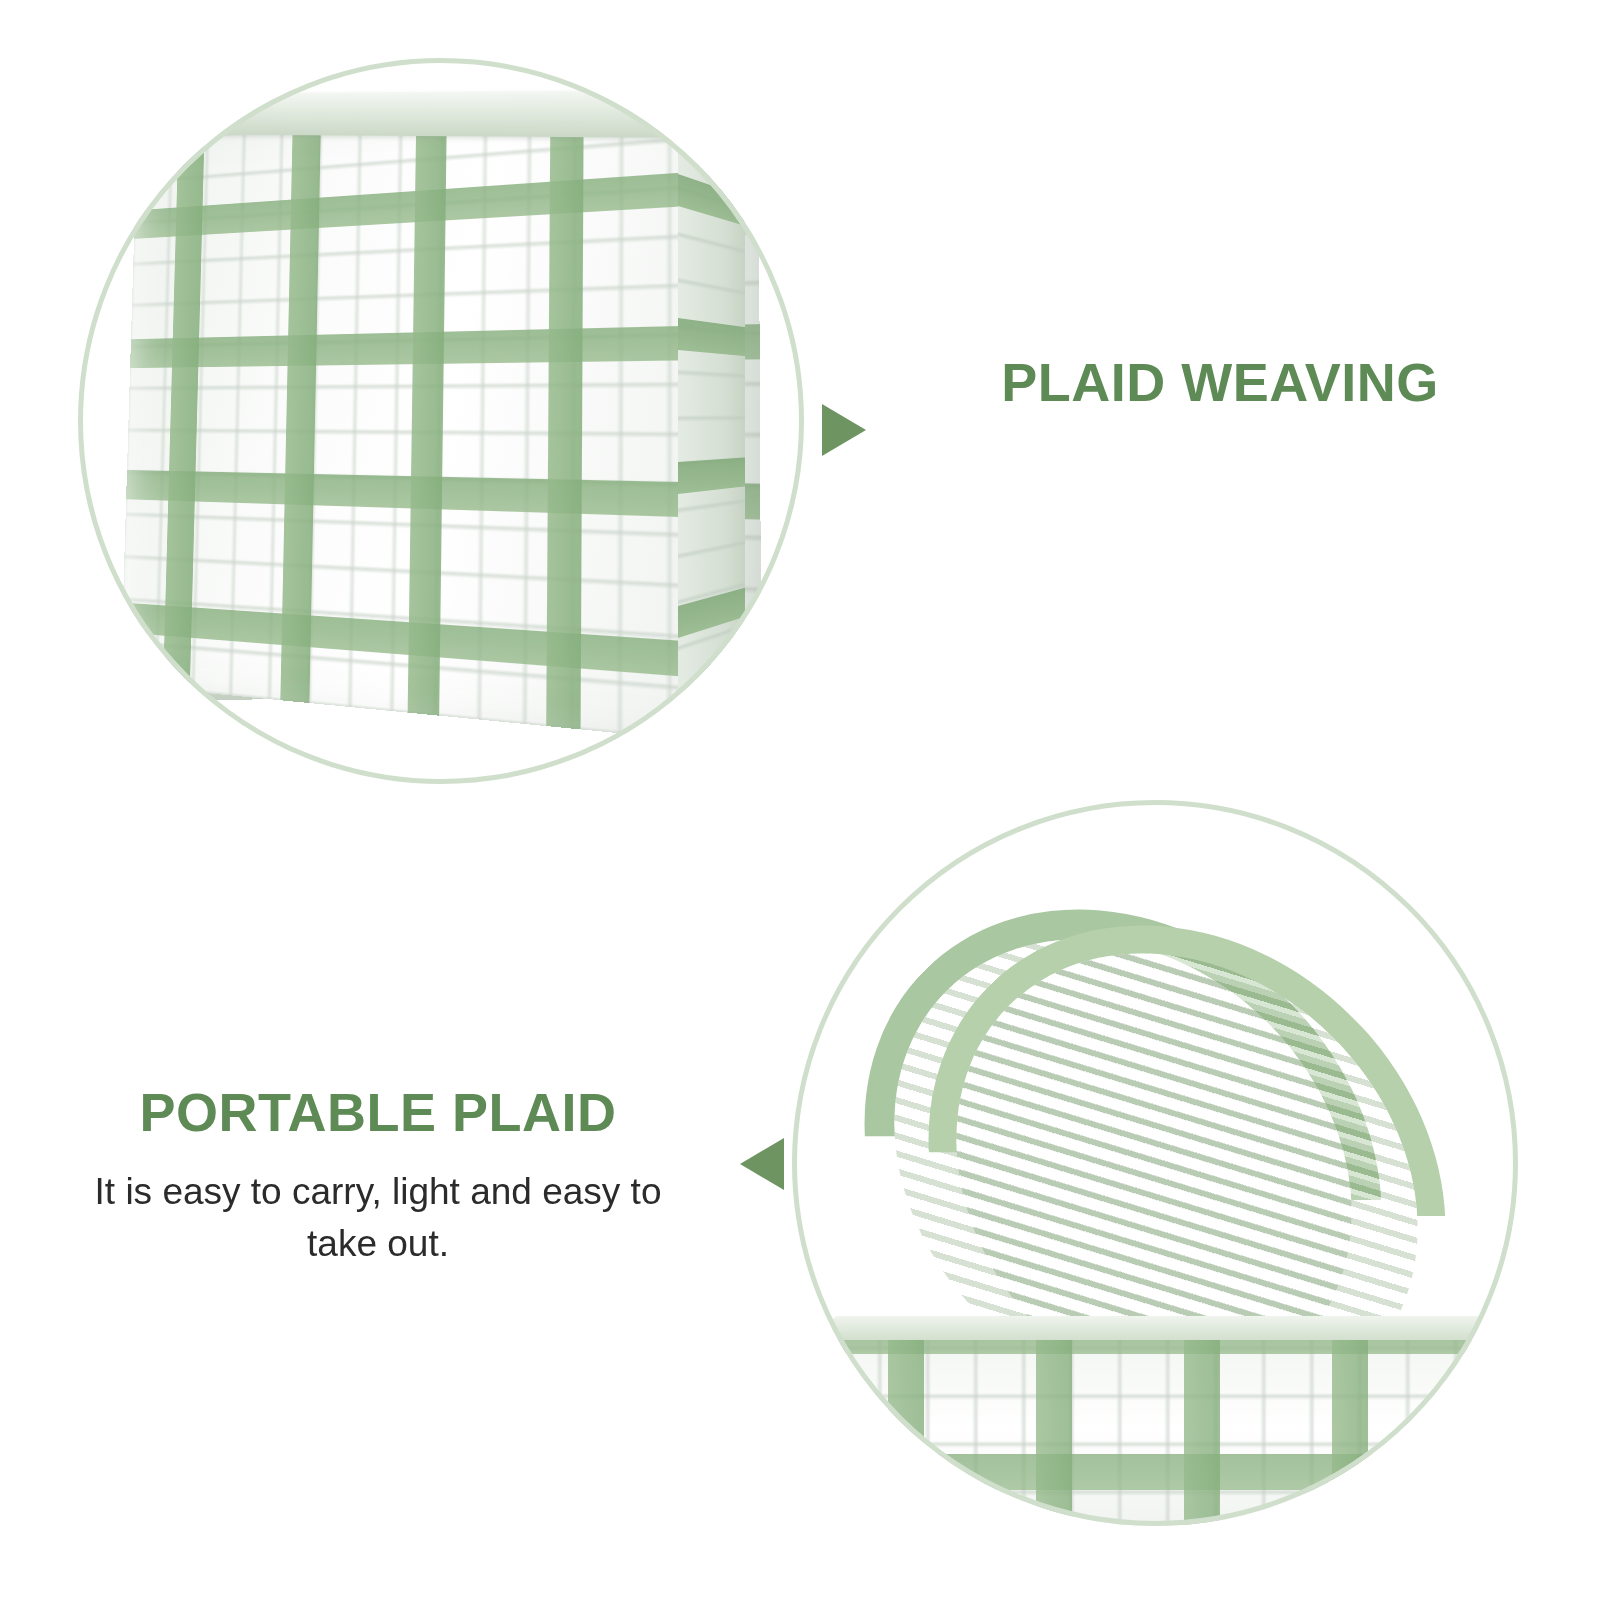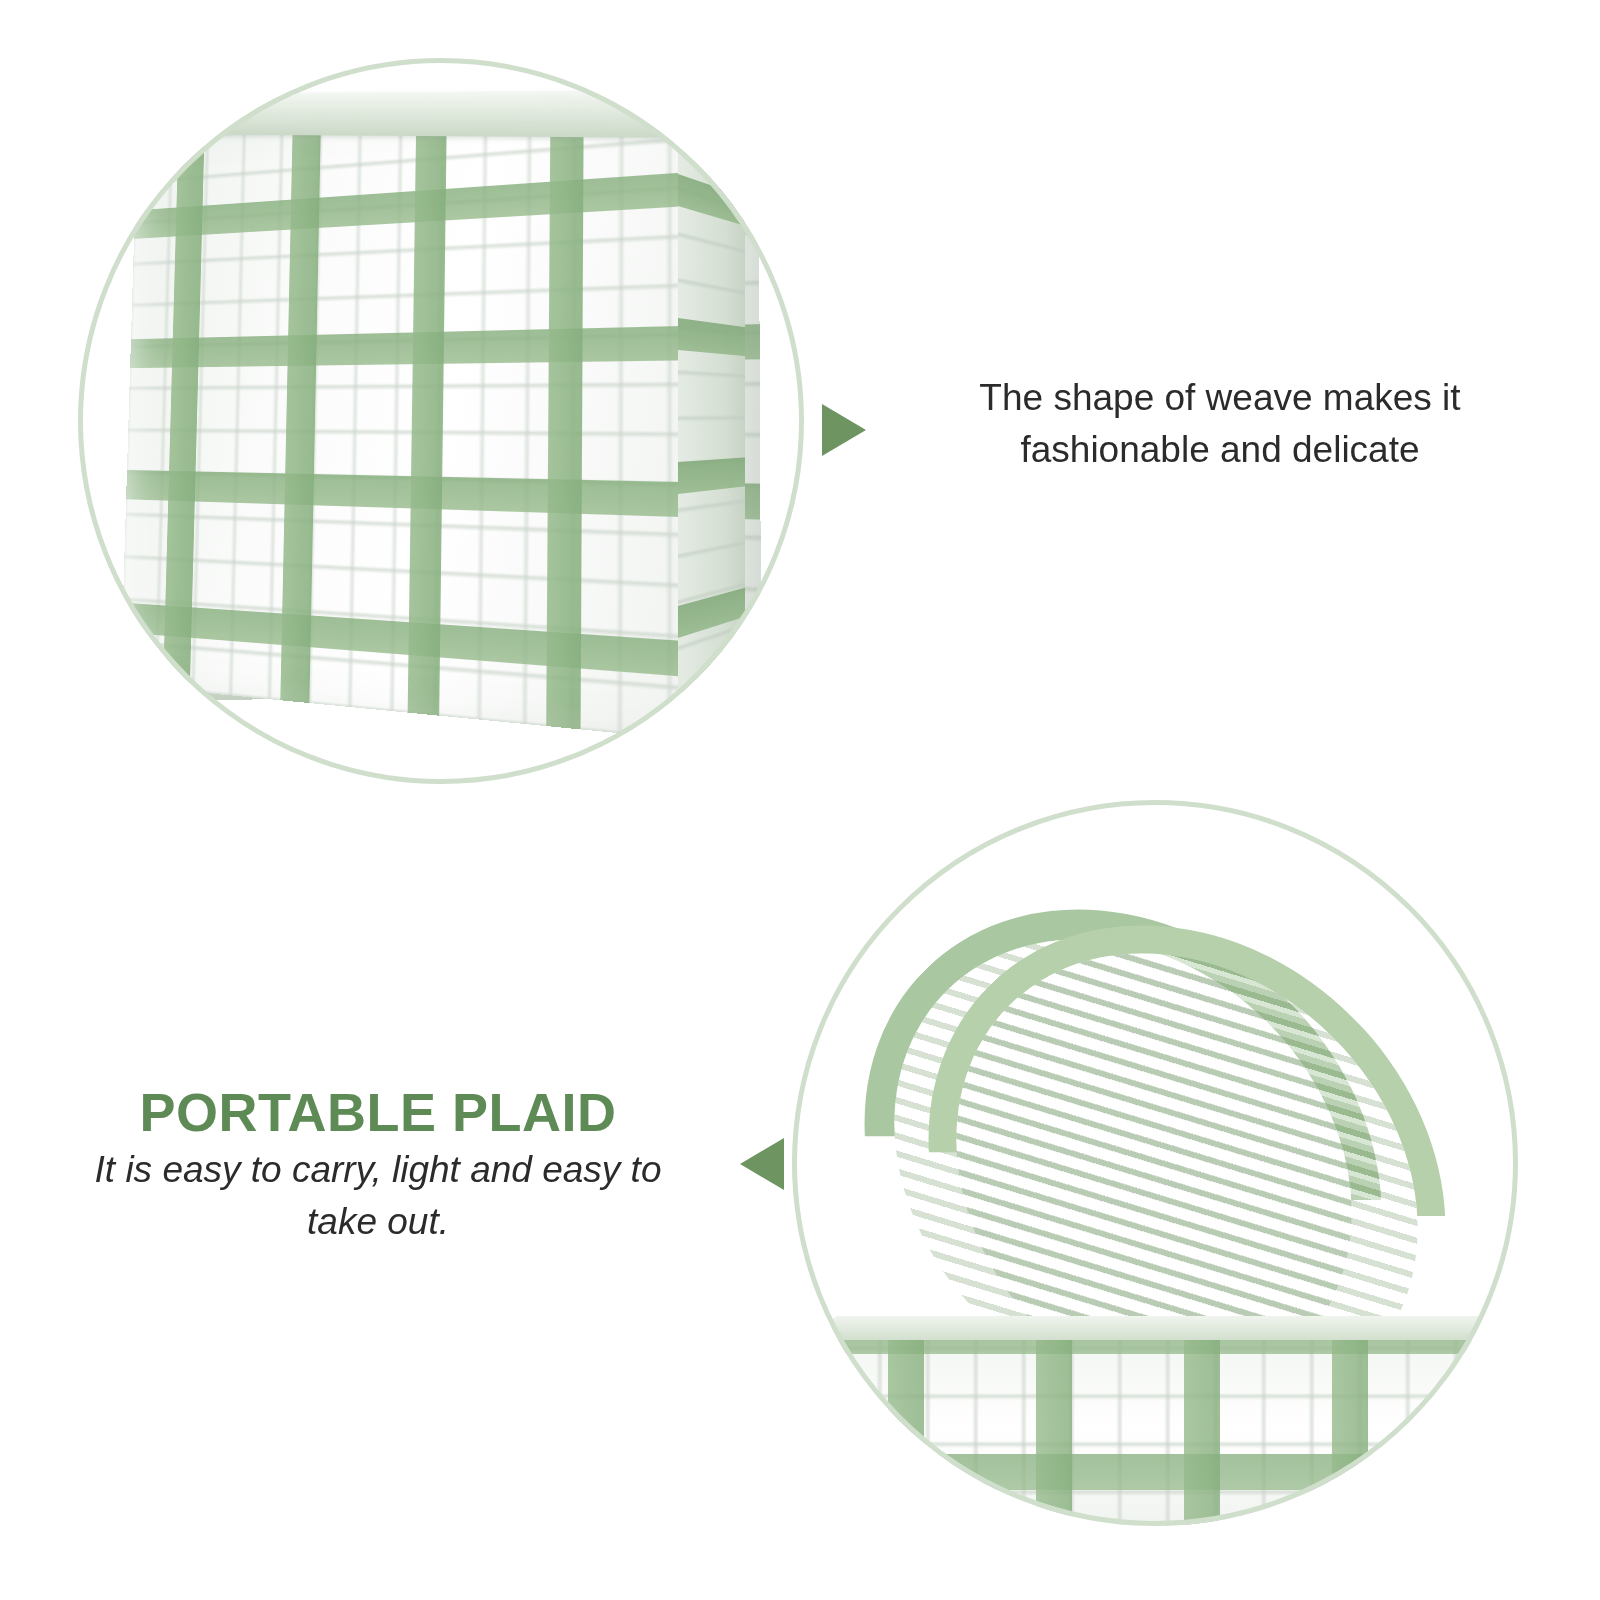--- a/index.html
+++ b/index.html
@@ -294,42 +294,42 @@
   #feature-bottom {
     left: 58px;
     top: 1080px;
     width: 640px;
     text-align: center;
   }
   #feature-bottom .feature-title { font-size: 54px; line-height: 64px; }
   #feature-bottom .feature-desc {
     font-size: 37px;
     line-height: 52px;
-    font-style: italic;
+    margin-top: 22px;
   }
 </style>
 </head>
 <body>
 
 <div class="circle-frame" id="circle-top">
   <div class="photo">
     <div class="basket-top">
       <div class="basket-bottom"></div>
       <div class="basket-body"></div>
       <div class="basket-side"></div>
       <div class="basket-rim"></div>
     </div>
   </div>
 </div>
 <div class="circle-ring" id="circle-top-ring"></div>
 
 <div class="arrow arrow-right" id="arrow-top"></div>
 
 <div class="feature-block" id="feature-top">
-  <p class="feature-desc">The shape of weave makes it fashionable and delicate</p>
+  <p class="feature-title">PLAID WEAVING</p>
 </div>
 
 <div class="circle-frame" id="circle-bottom">
   <div class="photo">
     <div class="basket-bot">
       <div class="handle-arc handle-a">
         <div class="handle-tex"></div>
       </div>
       <div class="handle-arc handle-b">
         <div class="handle-tex"></div>

